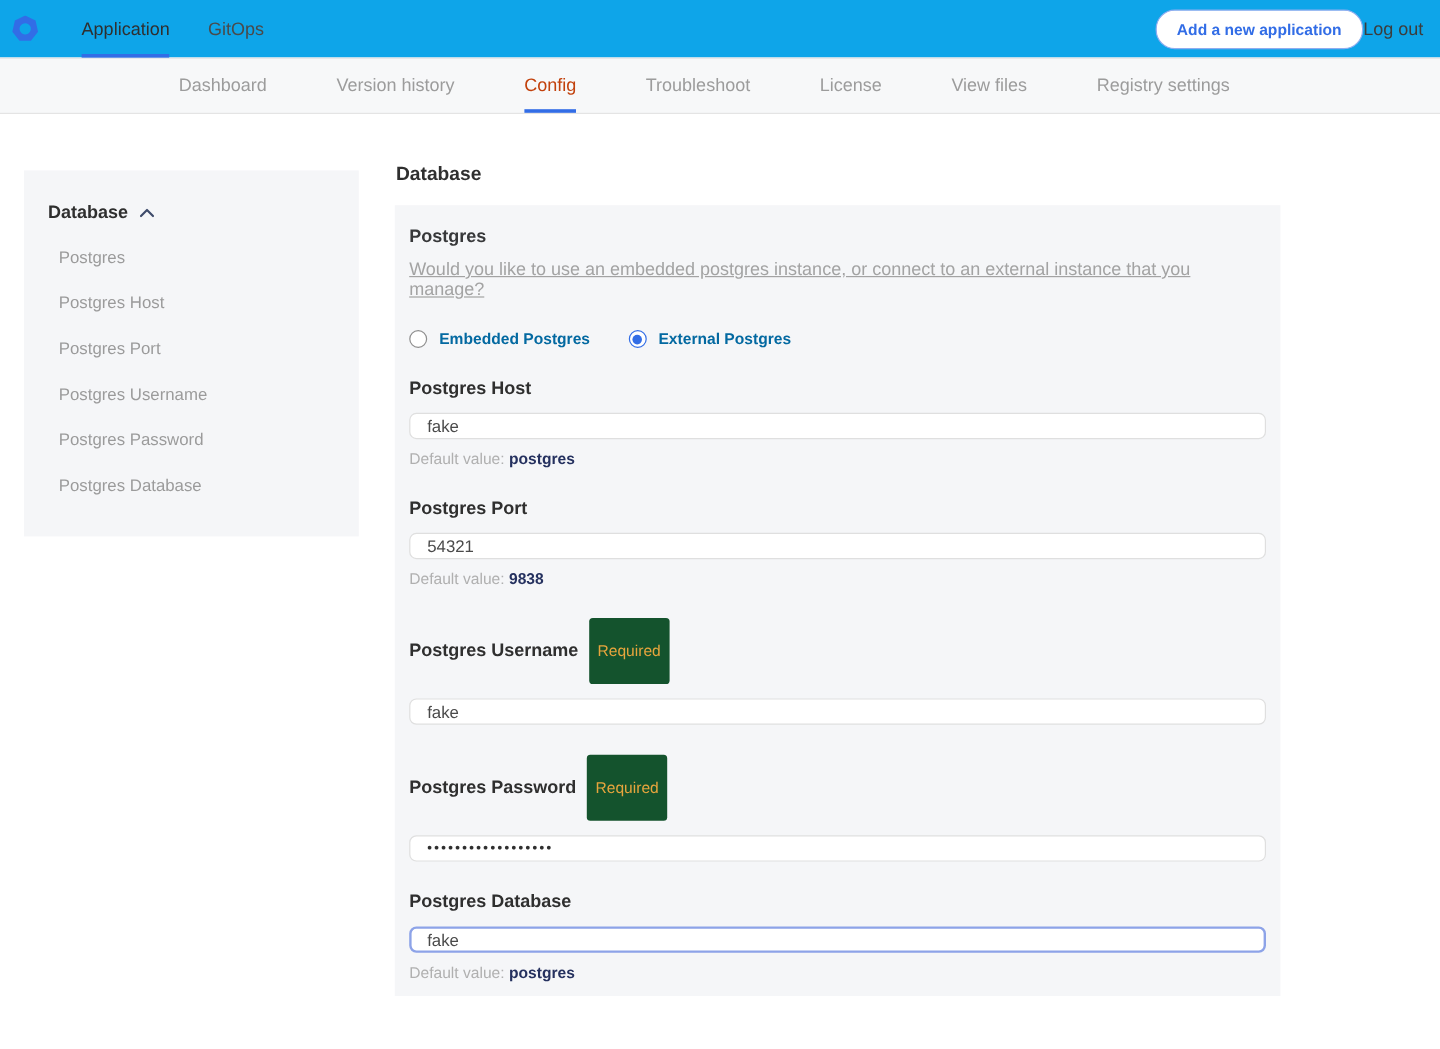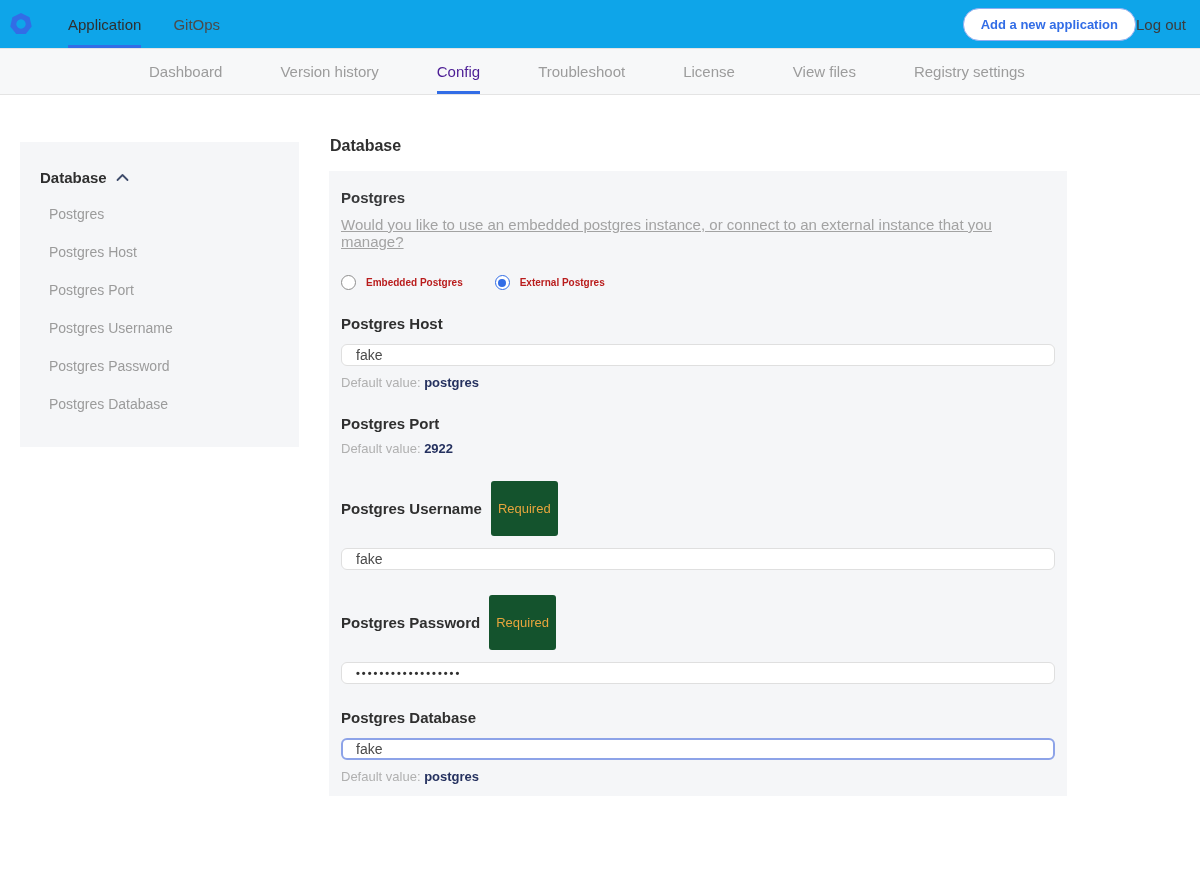--- a/index.html
+++ b/index.html
@@ -62,21 +62,21 @@
     padding-left: 149px;
     gap: 58px;
   }
   .subnav-item {
     display: flex; align-items: center;
     font-size: 15px; color: #9c9c9c;
     border-bottom: 3px solid transparent;
     padding-top: 3px;
     cursor: pointer;
   }
-  .subnav-item.active { color: #4c1d95; border-bottom-color: #326de6; }
+  .subnav-item.active { color: #c2410c; border-bottom-color: #326de6; }
 
   
   .content { display: flex; align-items: flex-start; }
 
   .sidebar {
     margin: 47px 0 0 20px;
     width: 279px;
     background: #f5f6f8;
     padding: 27px 0 24px 0;
   }
@@ -99,21 +99,21 @@
   .panel {
     background: #f5f6f8;
     padding: 18px 12px 12px 12px;
   }
   .group-label { font-size: 15px; font-weight: bold; color: #37383a; }
   .help-text { font-size: 15px; color: #a3a3a3; margin-top: 10px; text-decoration: underline; }
 
   .radio-row { display: flex; gap: 32px; margin-top: 25px; align-items: center; }
   .radio-option {
     display: flex; align-items: center; gap: 10px;
-    font-size: 10px; font-weight: bold; color: #b91c1c;
+    font-size: 13px; font-weight: bold; color: #0369a1;
     cursor: pointer;
   }
   .radio-circle {
     width: 15px; height: 15px; border-radius: 50%;
     border: 1px solid #8e8e8e; background: #fff;
     display: inline-flex; align-items: center; justify-content: center;
     flex: none;
   }
   .radio-circle.checked { border: 1.5px solid #326de6; }
   .radio-circle.checked::after {
@@ -222,23 +222,24 @@
       </div>
       <input class="text-input" type="text" value="fake" style="">
       <div class="default-row">
         <span>Default value:</span>
         <span class="default-value">postgres</span>
       </div>
 
       <div class="field-label-row">
         <span>Postgres Port</span>
       </div>
+      <input class="text-input" type="text" value="54321" style="">
       <div class="default-row">
         <span>Default value:</span>
-        <span class="default-value">2922</span>
+        <span class="default-value">9838</span>
       </div>
 
       <div class="field-label-row">
         <span>Postgres Username</span>
         <span class="required-badge">Required</span>
       </div>
       <input class="text-input" type="text" value="fake" style="">
 
       <div class="field-label-row">
         <span>Postgres Password</span>

